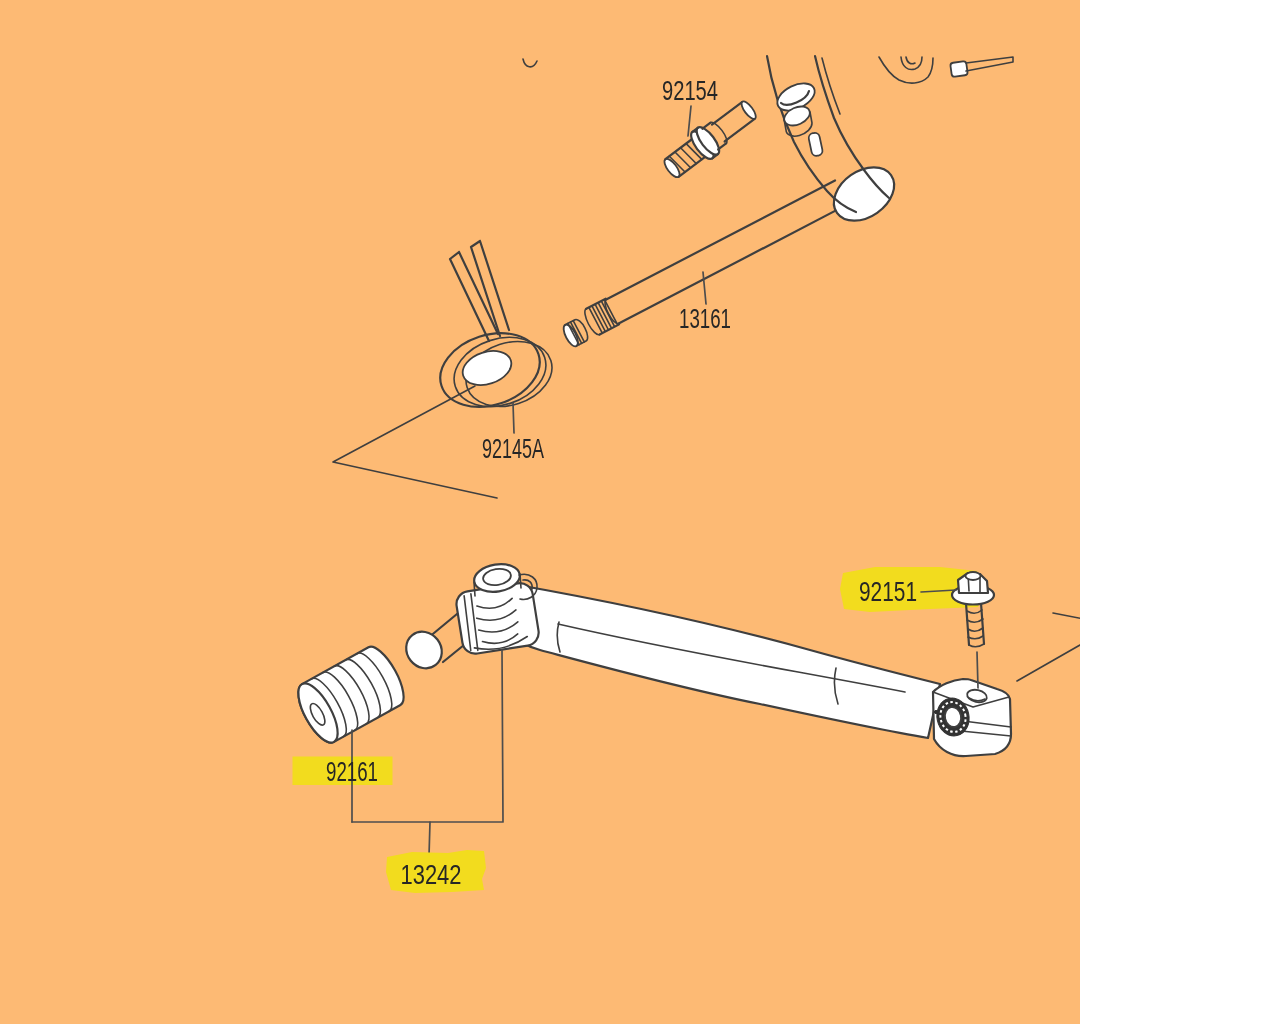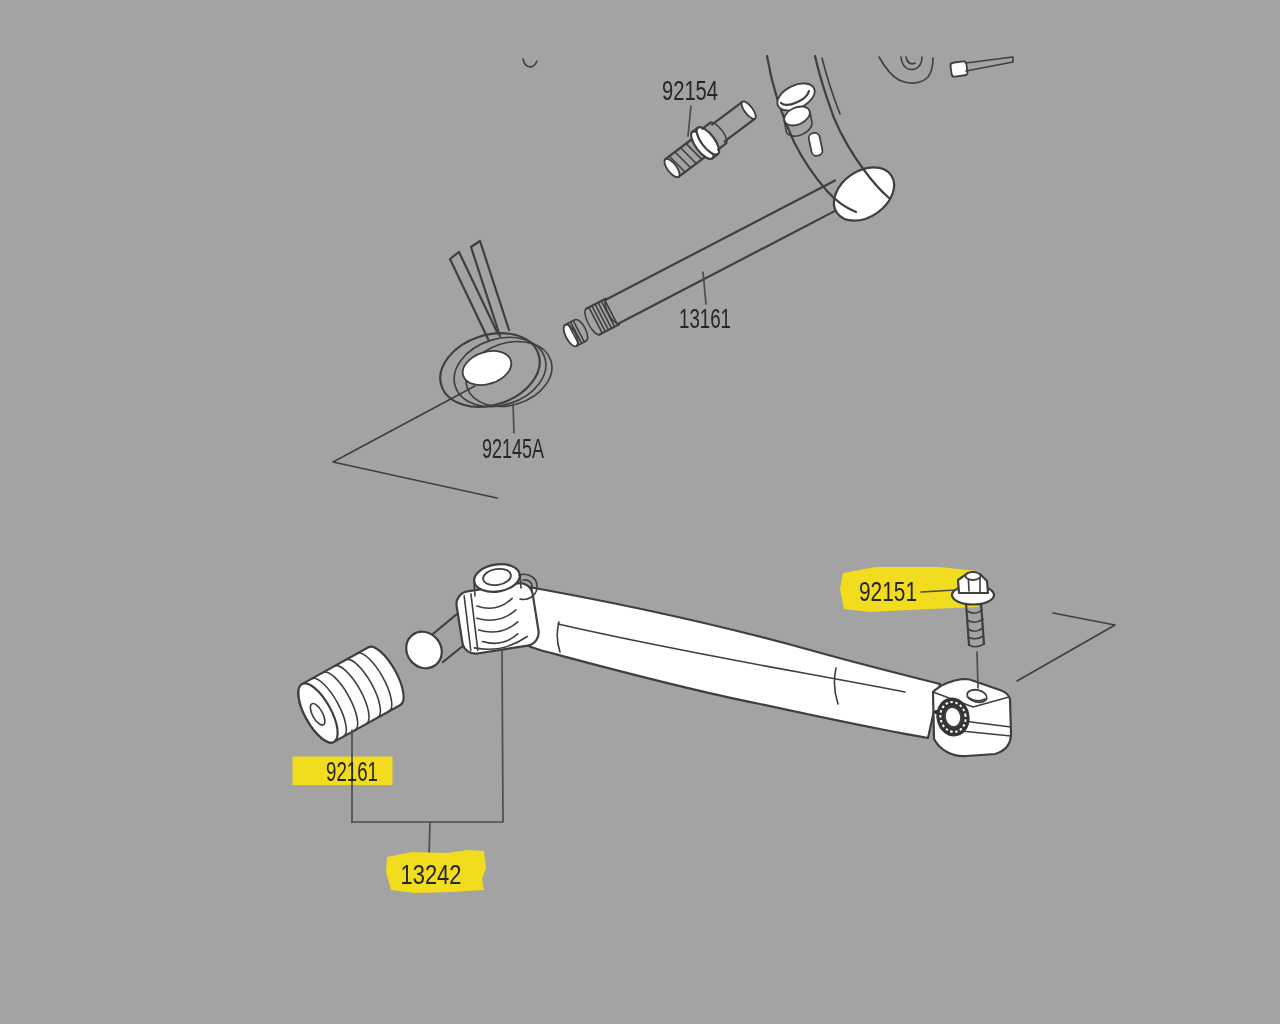--- a/index.html
+++ b/index.html
@@ -1,16 +1,16 @@
 <!DOCTYPE html>
 <html><head>
 <meta charset="utf-8">
 <style>
   html,body{margin:0;padding:0;background:#ffffff;}
-  #canvas{position:relative;width:1280px;height:1024px;background:#a3a3a3;overflow:hidden;text-align:right;}
+  #canvas{position:relative;width:1080px;height:1024px;background:#fdba74;overflow:hidden;text-align:right;}
   svg{display:block;}
   .ln   {fill:none;stroke:#3f3f3f;stroke-width:2.2;stroke-linecap:round;stroke-linejoin:round;}
   .thin {fill:none;stroke:#3f3f3f;stroke-width:1.6;stroke-linecap:round;stroke-linejoin:round;}
   .fw   {fill:#ffffff;stroke:#3f3f3f;stroke-width:2.2;stroke-linecap:round;stroke-linejoin:round;}
   .fwT  {fill:#ffffff;stroke:#3f3f3f;stroke-width:1.8;stroke-linecap:round;stroke-linejoin:round;}
   .leader{fill:none;stroke:#4d4d4d;stroke-width:1.7;stroke-linecap:round;}
   .dark {fill:#333333;stroke:#333333;}
   .txt  {font-family:"Liberation Sans","DejaVu Sans",sans-serif;font-size:28px;fill:#262626;
          text-anchor:middle;}
 </style>

